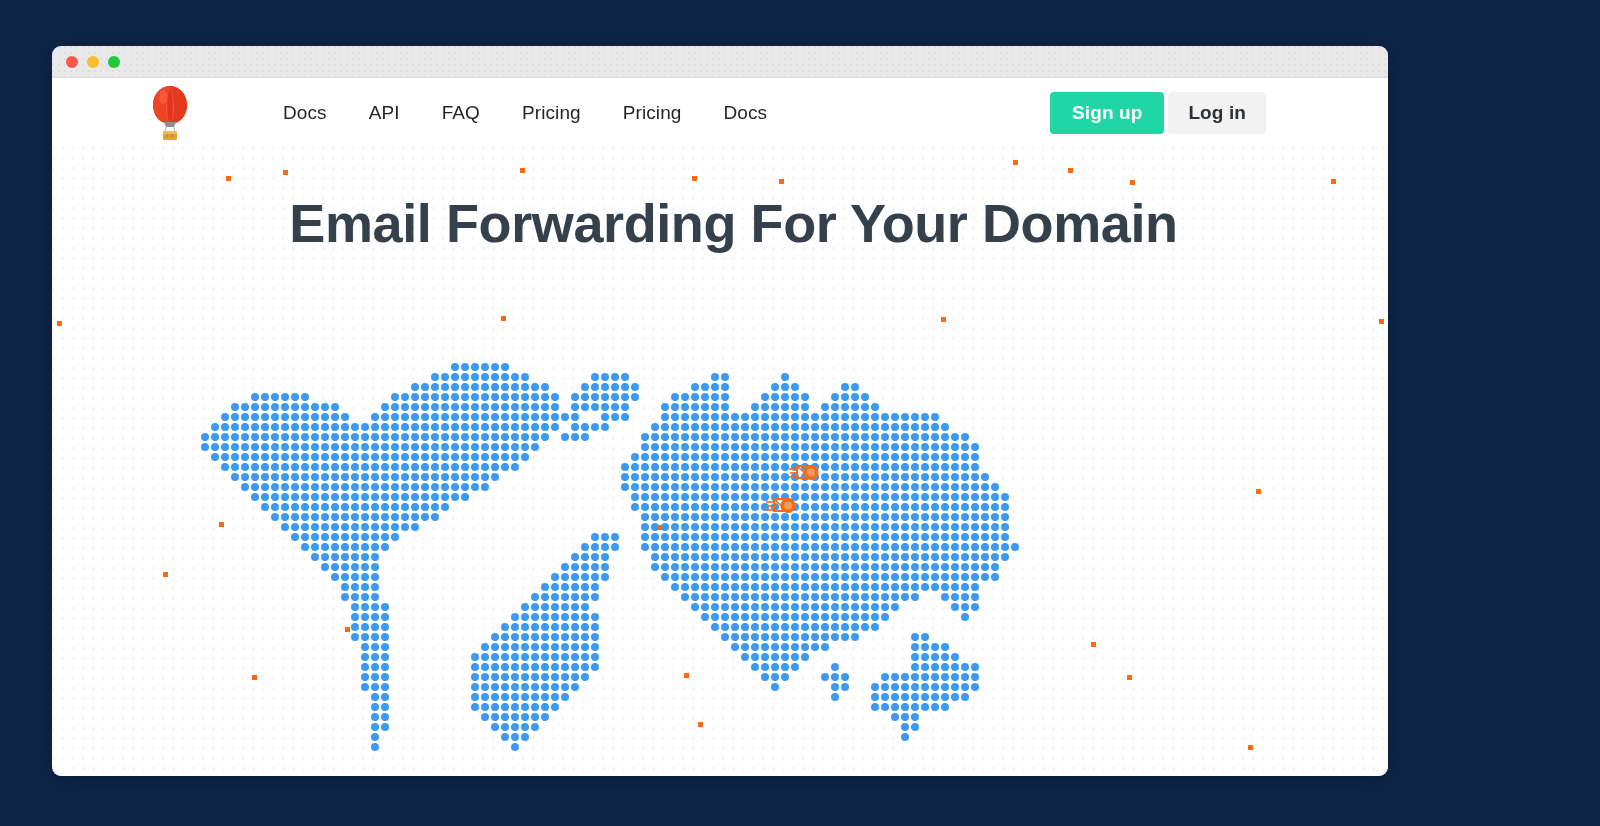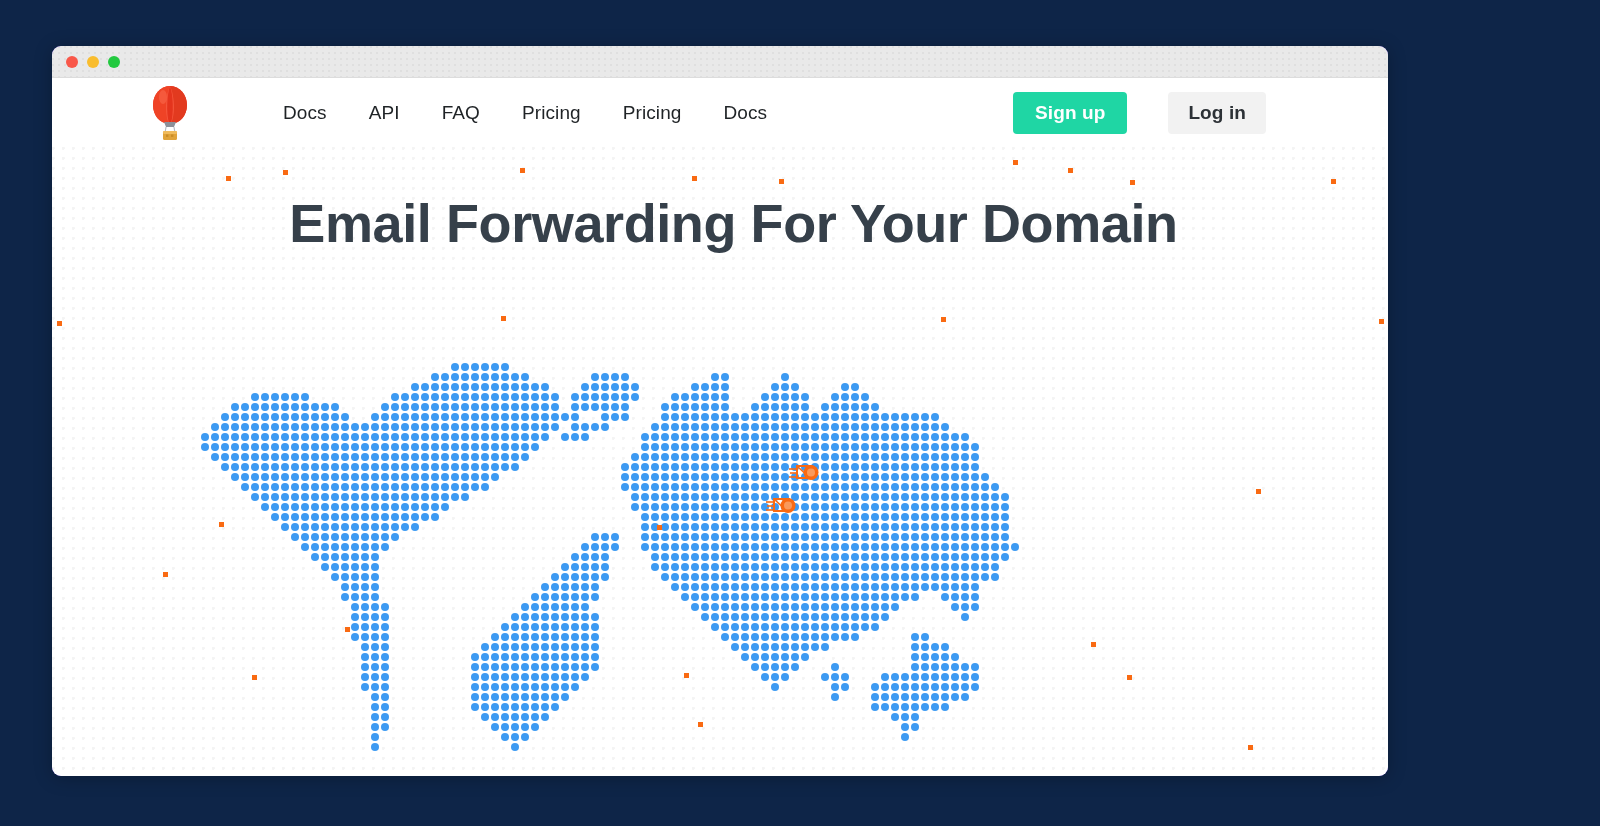--- a/index.html
+++ b/index.html
@@ -80,21 +80,20 @@
     white-space: nowrap;
     letter-spacing: 0.1px;
     cursor: pointer;
   }
 
   #nav-actions {
     margin-left: auto;
     display: flex;
     align-items: center;
     margin-right: 114px;
-    gap: 37px;
   }
   #signup-button {
     background: #1fd6a4;
     color: #ffffff;
     font-size: 19px;
     font-weight: bold;
     border: none;
     border-radius: 4px;
     padding: 10px 22px;
     cursor: pointer;

